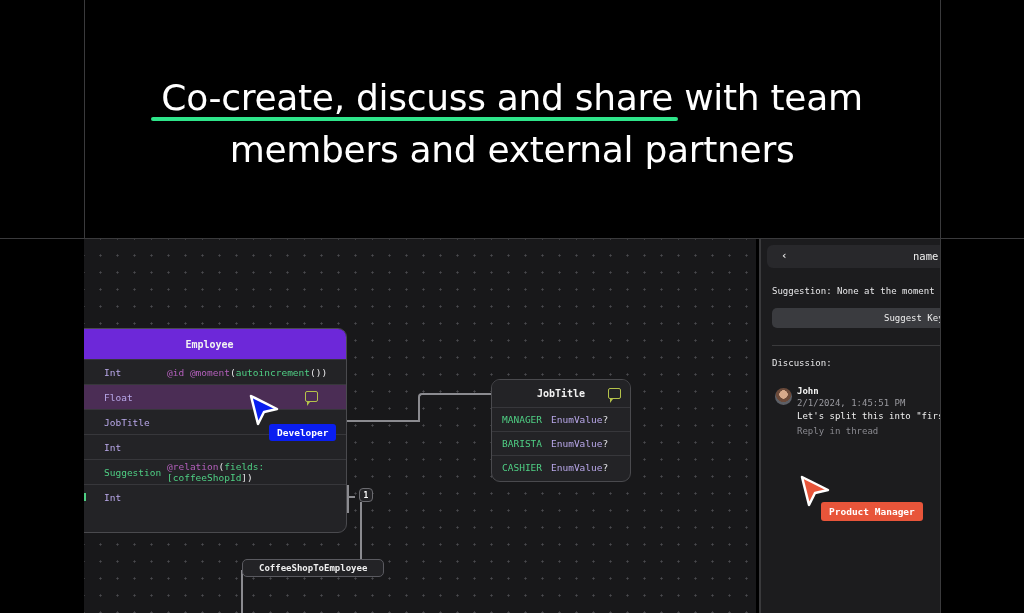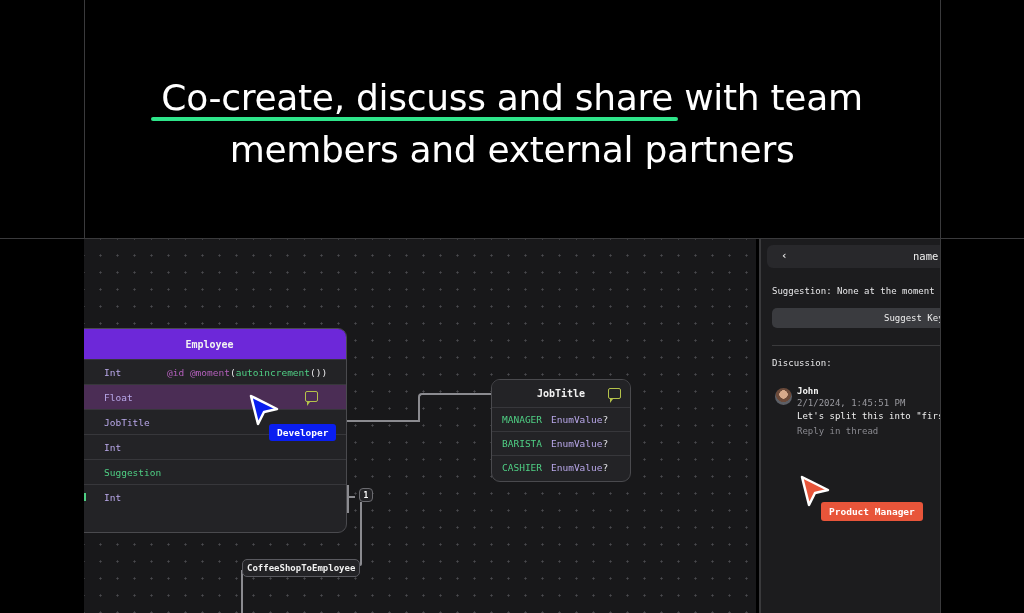--- a/index.html
+++ b/index.html
@@ -34,21 +34,21 @@
   .enum-type .w { color: #e8e8ea; }
 
   .comment-icon { position: absolute; width: 13px; height: 11px; border: 1.5px solid #b4c24a; border-radius: 2px; }
   .comment-icon::after { content: ""; position: absolute; left: 1px; bottom: -5px; width: 0; height: 0;
     border-left: 3px solid #b4c24a; border-bottom: 4px solid transparent; }
 
   .edge { position: absolute; border-color: #8b8b90; border-style: solid; border-width: 0; }
 
   .badge-1 { position: absolute; width: 14px; height: 14px; border-radius: 4px; background: #232326; border: 1px solid #6b6b70;
     font-size: 8px; color: #fff; display: flex; align-items: center; justify-content: center; font-weight: bold; }
-  .rel-label { position: absolute; padding: 3px 4px; border-radius: 5px; background: #232326; border: 1px solid #5a5a60;
+  .rel-label { position: absolute; padding: 3px 16px; border-radius: 5px; background: #232326; border: 1px solid #5a5a60;
     font-size: 9px; color: #f0f0f0; font-weight: bold; white-space: nowrap; }
 
   .cursor-tag { position: absolute; padding: 3px 8px; font-size: 9.5px; font-weight: bold; color: #fff; border-radius: 3px; white-space: nowrap; }
 
   
   .panel { position: absolute; left: 759px; top: 239px; width: 181px; height: 374px; background: #1c1c1e; border-left: 2px solid #3a3a3c; overflow: hidden; }
   .panel-header { position: absolute; left: 6px; top: 6px; width: 190px; height: 23px; background: #28282b; border-radius: 6px; }
   .panel-back { position: absolute; left: 14px; top: 4px; font-size: 11px; color: #ddd; font-weight: bold; }
   .panel-title { position: absolute; left: 146px; top: 5px; font-size: 10.5px; color: #f0f0f0; }
   .suggestion { position: absolute; left: 11px; top: 47px; font-size: 9px; color: #e8e8ea; white-space: nowrap; text-align: right; }
@@ -102,20 +102,21 @@
       <span class="comment-icon" style="left:232px; top:6px;"></span>
     </div>
     <div class="row">
       <span class="type-purple" style="position:absolute; left:31px;">JobTitle</span>
     </div>
     <div class="row">
       <span class="type-purple" style="position:absolute; left:31px;">Int</span>
     </div>
     <div class="row">
       <span class="type-green" style="position:absolute; left:31px;">Suggestion</span>
+      <span class="attr" style="position:absolute; left:94px;"><span>@relation</span><span class="w">(</span><span class="g">fields:[coffeeShopId</span><span class="w">])</span></span>
     </div>
     <div class="row">
       <span style="position:absolute; left:11px; top:8px; width:2px; height:8px; background:#4fcf84;"></span>
       <span class="type-purple" style="position:absolute; left:31px;">Int</span>
     </div>
   </div>
 
   <div class="table" style="left:407px; top:140px; width:140px; height:103px;">
     <div class="table-header" style="height:27px; background:#232326;">
       <span>JobTitle</span>

